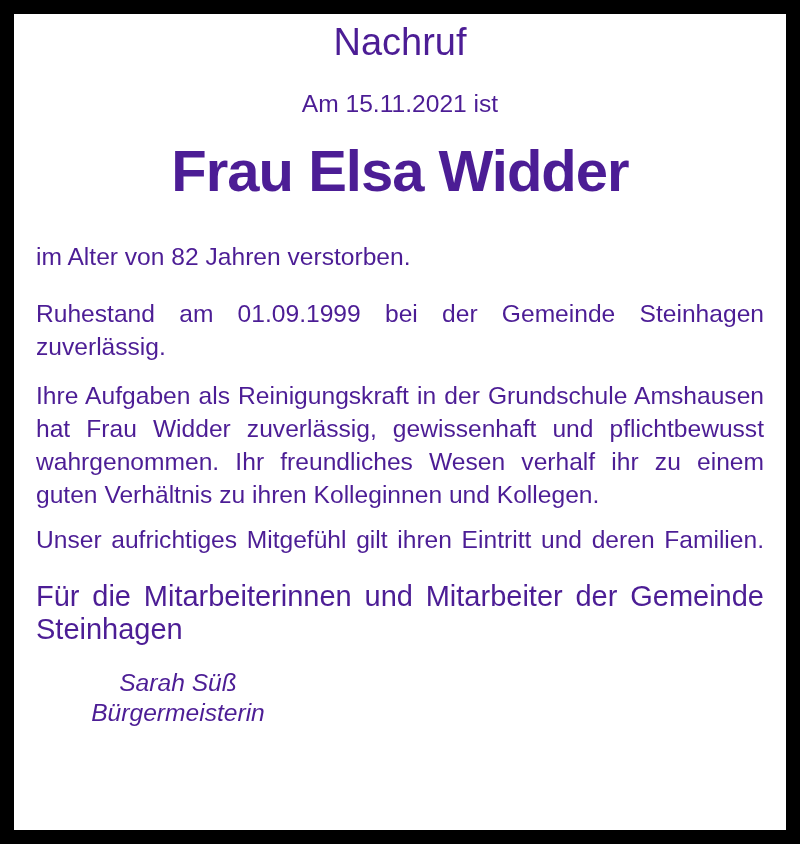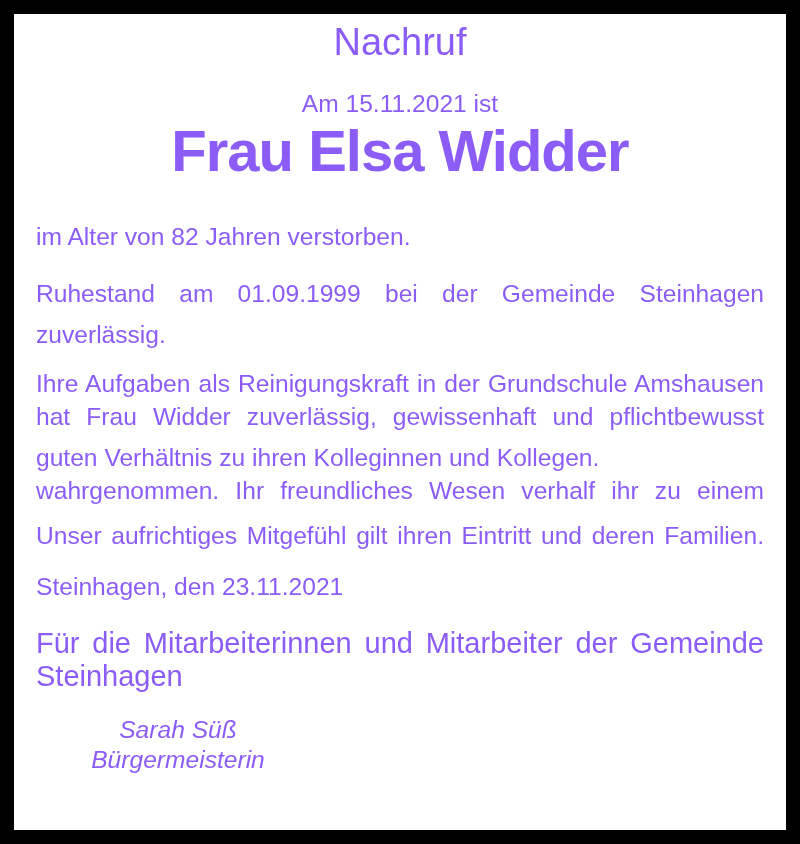--- a/index.html
+++ b/index.html
@@ -5,58 +5,59 @@
   html, body { margin: 0; padding: 0; background: #ffffff; }
   .page {
     position: relative;
     width: 800px;
     height: 844px;
     box-sizing: border-box;
     border: 14px solid #000000;
     background: #ffffff;
     padding: 10px 22px 0 22px;
     font-family: "Liberation Sans", sans-serif;
-    color: #8b5cf6;
+    color: #4c1d95;
     overflow: hidden;
   }
   .headline {
     font-size: 38px;
     line-height: 44px;
     text-align: center;
     margin-top: -4px;
   }
   .intro {
     font-size: 24.6px;
     line-height: 33px;
     text-align: center;
     margin-top: 23px;
   }
   .name {
     font-size: 58px;
     line-height: 62px;
     font-weight: bold;
     letter-spacing: -1px;
     text-align: center;
+    margin-top: 20px;
     white-space: nowrap;
   }
   .para {
     font-size: 24.6px;
     line-height: 33px;
     margin: 0;
   }
   .p1 { margin-top: 38px; }
   .p2 { margin-top: 24px; }
   .p3 { margin-top: 16px; }
   .p4 { margin-top: 12px; }
   .line { display: block; }
   .just {
     text-align: justify;
     text-align-last: justify;
   }
-  .left { text-align: left; margin-top: 8px; }
+  .left { text-align: left; }
   .dateline {
     font-size: 24.6px;
     line-height: 33px;
     margin-top: 18px;
   }
   .closing {
     font-size: 29px;
     line-height: 33px;
     margin-top: 24px;
     text-align: justify;
@@ -90,29 +91,28 @@
   </div>
 
   <div class="para p2">
     <span class="line just">Ruhestand am 01.09.1999 bei der Gemeinde Steinhagen</span>
     <span class="line left">zuverlässig.</span>
   </div>
 
   <div class="para p3">
     <span class="line just">Ihre Aufgaben als Reinigungskraft in der Grundschule Amshausen</span>
     <span class="line just">hat Frau Widder zuverlässig, gewissenhaft und pflichtbewusst</span>
+    <span class="line just">wahrgenommen. Ihr freundliches Wesen verhalf ihr zu einem</span>
     <span class="line left">guten Verhältnis zu ihren Kolleginnen und Kollegen.</span>
-    <span class="line just">wahrgenommen. Ihr freundliches Wesen verhalf ihr zu einem</span>
   </div>
 
   <div class="para p4">
     <span class="line just">Unser aufrichtiges Mitgefühl gilt ihren Eintritt und deren Familien.</span>
   </div>
 
-  <div class="dateline">Steinhagen, den 23.11.2021</div>
 
   <div class="closing">Für die Mitarbeiterinnen und Mitarbeiter der Gemeinde Steinhagen</div>
 
   <div class="sig-row">
     <div class="sig-col sig-left">
       <div class="sig-name">Sarah Süß</div>
       <div class="sig-title">Bürgermeisterin</div>
     </div>
   </div>
 

